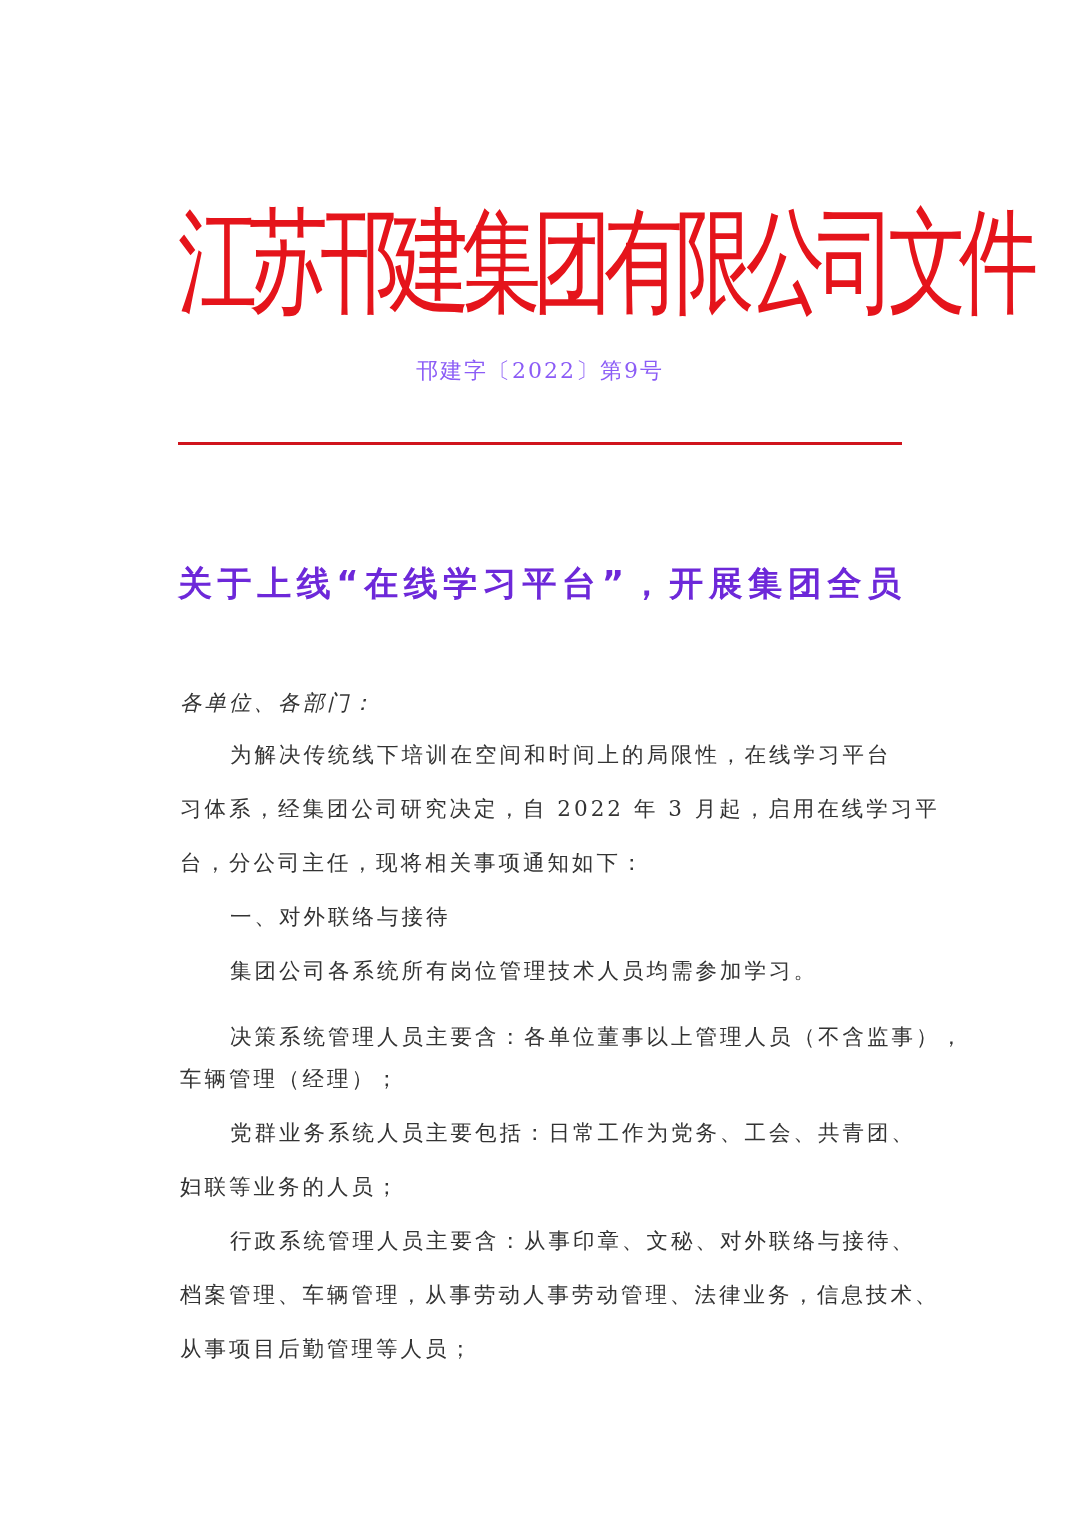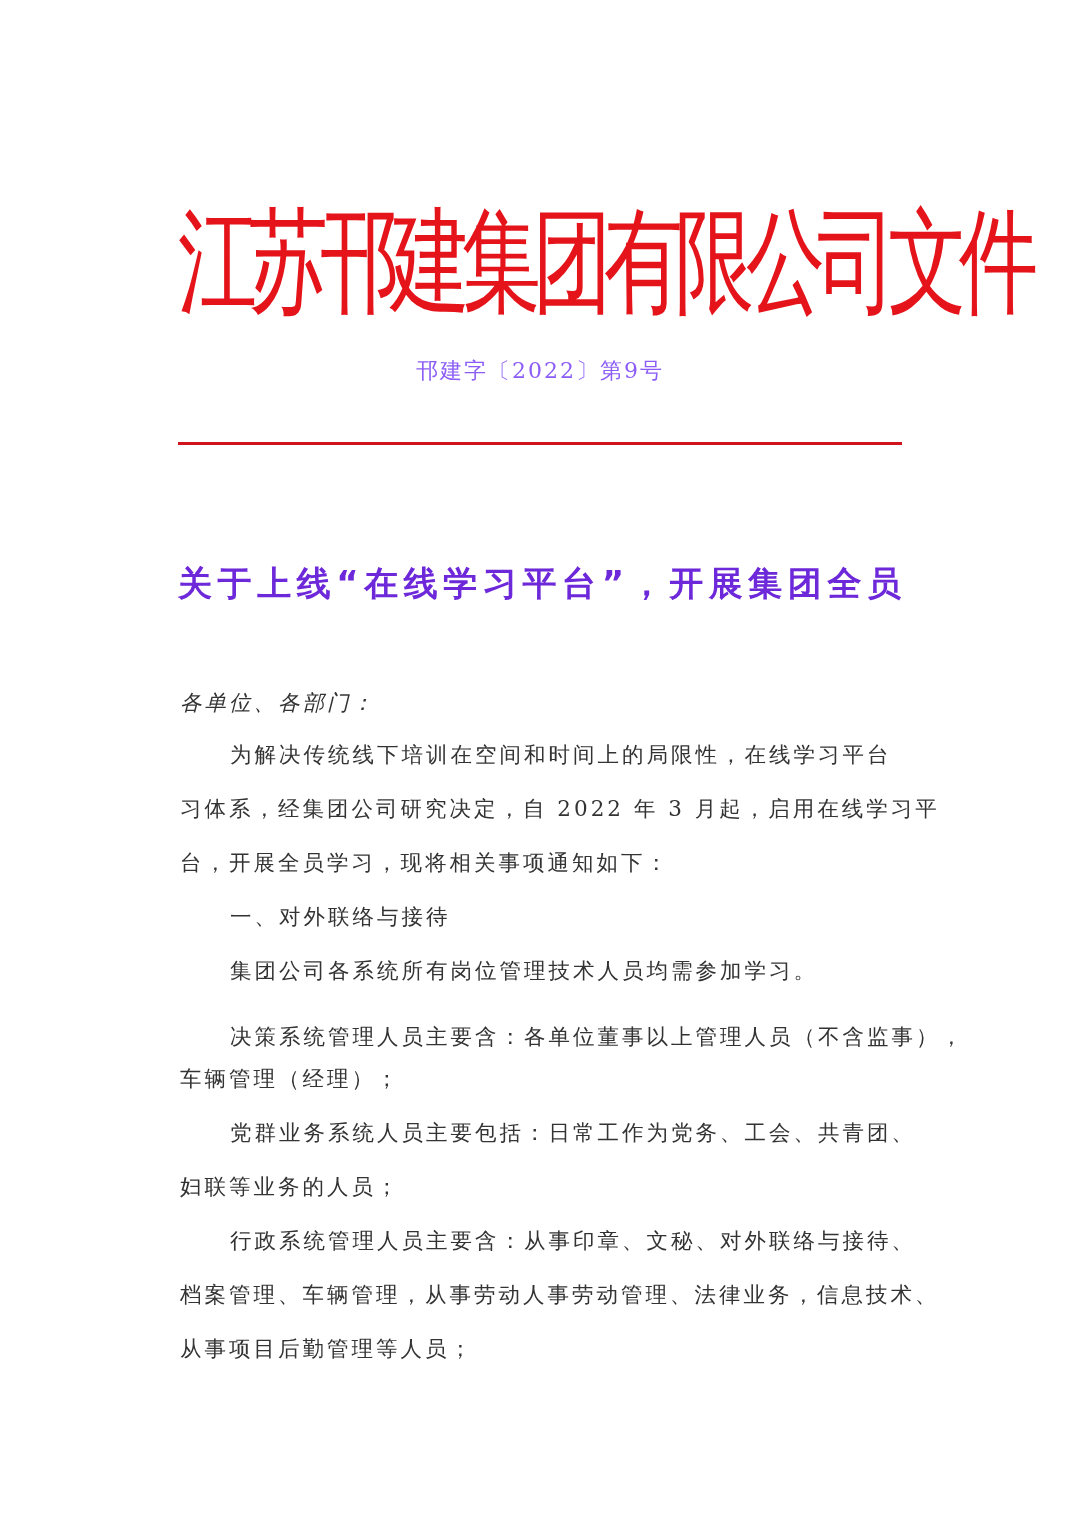--- a/index.html
+++ b/index.html
@@ -109,21 +109,21 @@
   <div class="red-rule"></div>
 
   <div class="doc-title">
     <span class="line1">关于上线“在线学习平台”，开展集团全员</span>
   </div>
 
   <div class="body-text" style="top:0;">
     <div class="para" style="top:676px;font-style:italic;">各单位、各部门：</div>
     <div class="para indent" style="top:728px;">为解决传统线下培训在空间和时间上的局限性，在线学习平台</div>
     <div class="para" style="top:782px;">习体系，经集团公司研究决定，自 2022 年 3 月起，启用在线学习平</div>
-    <div class="para" style="top:836px;">台，开展全员学习，现将相关事项通知如下：</div>
+    <div class="para" style="top:836px;">台，分公司主任，现将相关事项通知如下：</div>
     <div class="para indent" style="top:890px;">一、对外联络与接待</div>
     <div class="para indent" style="top:944px;">集团公司各系统所有岗位管理技术人员均需参加学习。</div>
     <div class="para indent" style="top:998px;margin-top:12px;">决策系统管理人员主要含：各单位董事以上管理人员（不含监事），</div>
     <div class="para" style="top:1052px;">车辆管理（经理）；</div>
     <div class="para indent" style="top:1106px;">党群业务系统人员主要包括：日常工作为党务、工会、共青团、</div>
     <div class="para" style="top:1160px;">妇联等业务的人员；</div>
     <div class="para indent" style="top:1214px;">行政系统管理人员主要含：从事印章、文秘、对外联络与接待、</div>
     <div class="para" style="top:1268px;">档案管理、车辆管理，从事劳动人事劳动管理、法律业务，信息技术、</div>
     <div class="para" style="top:1322px;">从事项目后勤管理等人员；</div>
   </div>

